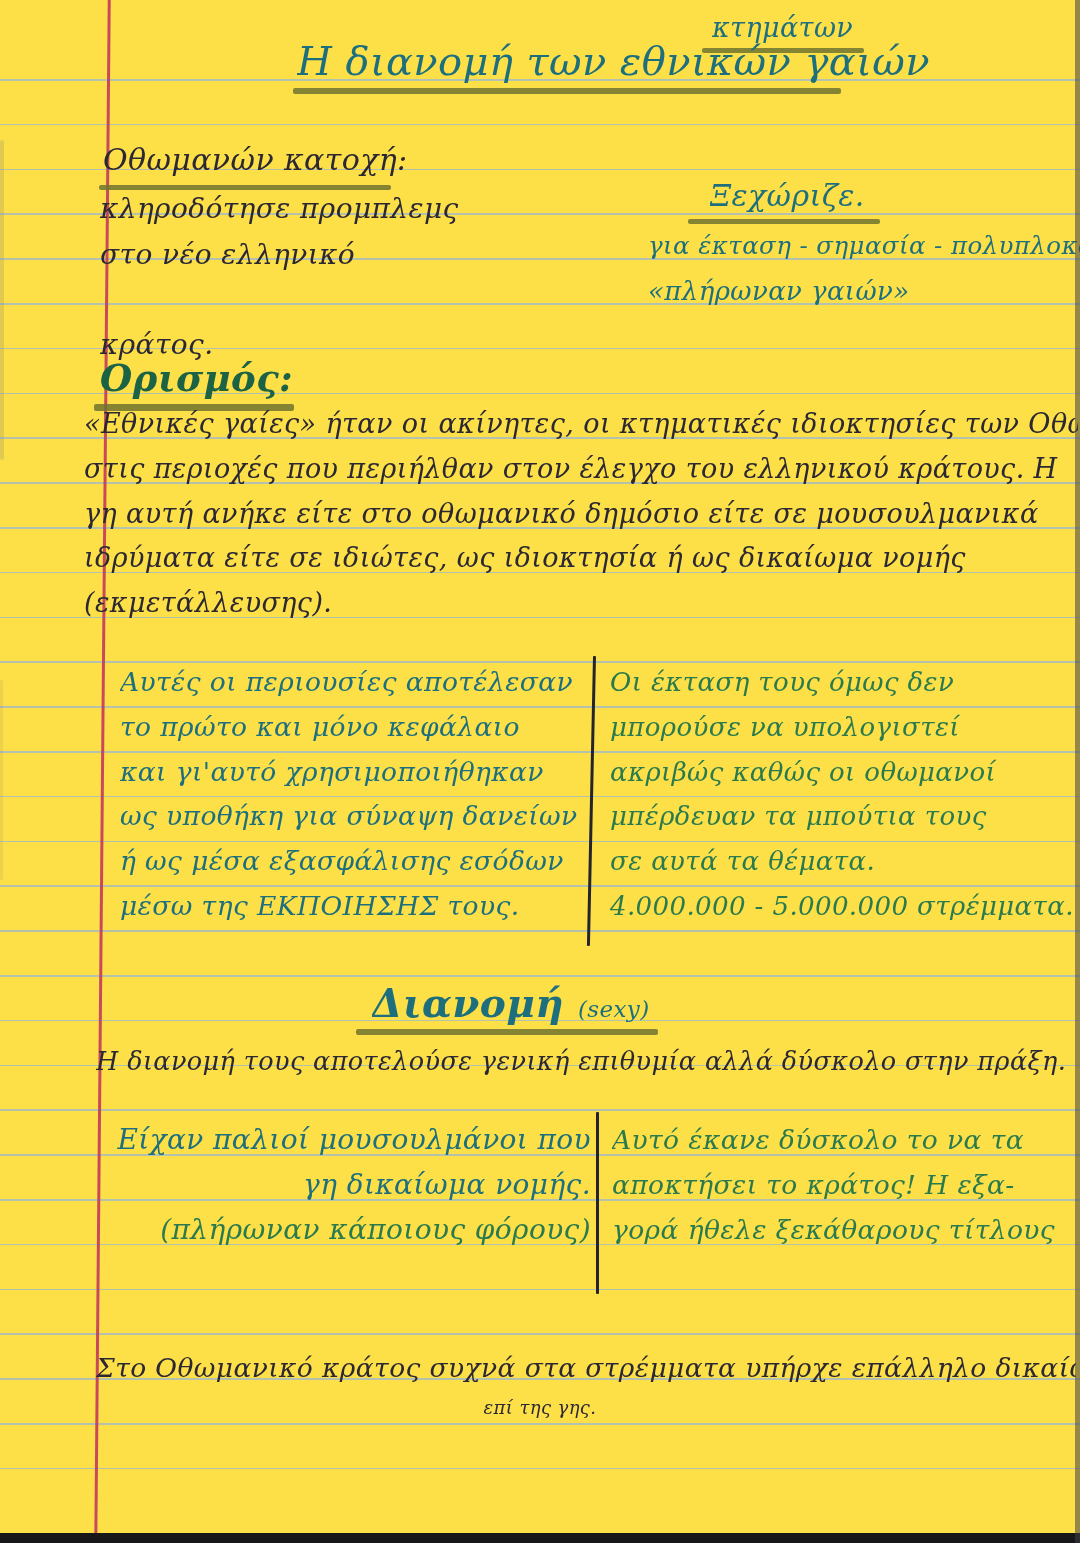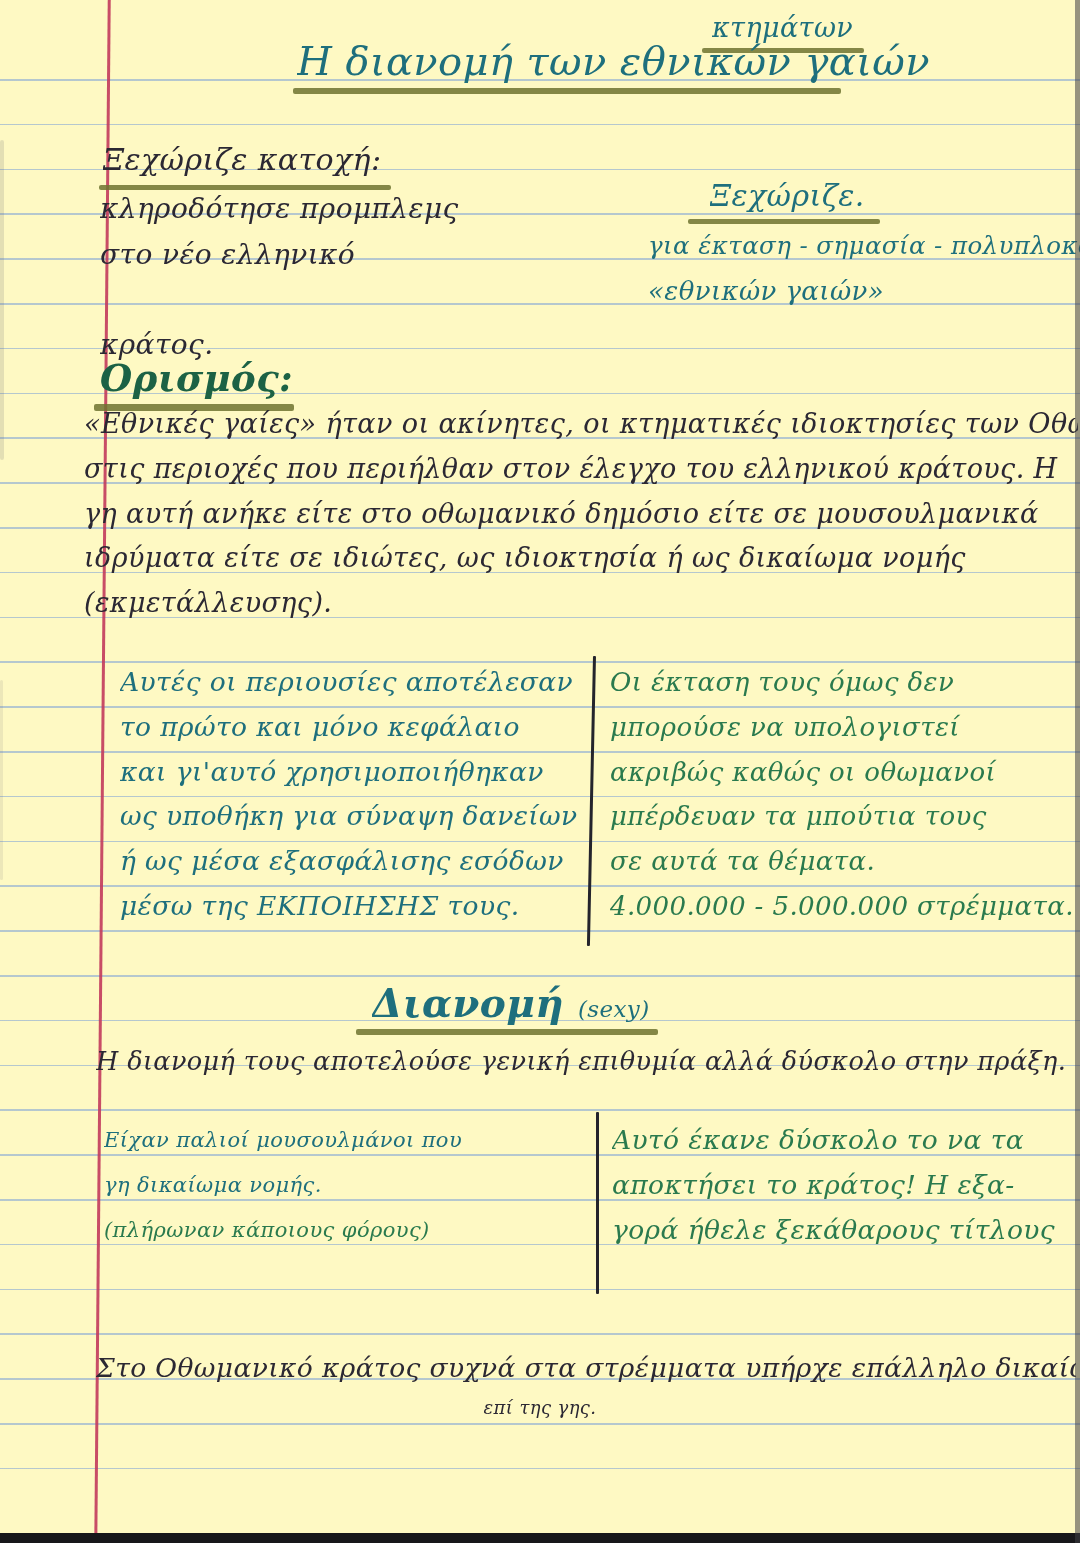--- a/index.html
+++ b/index.html
@@ -1,19 +1,19 @@
 <!DOCTYPE html>
 <html style="--ink-black: #2b2833; --ink-teal: #1e6f7d; --ink-dark-green: #1c6245; --ink-green: #2a7a4e; --accent-underline: #6f7330; --rule-blue: #9db7d2; --margin-red: #c23a5c;"><head>
 <meta charset="utf-8">
 <style>
   html,body{margin:0;padding:0;background:#e8e6e0;}
   .page{
     position:relative;
     width:1080px;height:1543px;
-    background:#fef9c3;
+    background:#fde047;
     overflow:hidden;
     font-family:"DejaVu Serif", serif;
   }
   .rules{
     position:absolute;left:0;right:0;top:79px;height:1392px;
     background-image:repeating-linear-gradient(
       to bottom,
       var(--rule-blue,#9db7d2) 0px,
       var(--rule-blue,#9db7d2) 1.6px,
       transparent 1.6px,
@@ -51,32 +51,32 @@
   <div class="rules"></div>
   <div class="margin-line"></div>
   <div class="edge-mark" style="left:0;top:140px;width:4px;height:320px;opacity:.18;"></div>
   <div class="edge-mark" style="left:0;top:680px;width:3px;height:200px;opacity:.12;"></div>
 
   <div class="hand teal" style="left:712px;top:12px;font-size:27px;">κτημάτων</div>
   <div class="accent" style="left:702px;top:48px;width:162px;height:4.5px;"></div>
   <div class="hand teal" style="left:297px;top:38px;font-size:40px;">Η διανομή των εθνικών γαιών</div>
   <div class="accent" style="left:293px;top:88px;width:548px;height:5.5px;"></div>
 
-  <div class="hand black" style="left:103px;top:142px;font-size:30px;">Ξεχώριζε κατοχή:</div>
+  <div class="hand black" style="left:103px;top:142px;font-size:30px;">Οθωμανών κατοχή:</div>
   <div class="accent" style="left:99px;top:185px;width:292px;height:4.5px;"></div>
   <div class="rowblock black" style="left:100px;top:186px;width:480px;font-size:28px;">
     <div class="row" style="height:46px;line-height:46px;">κληροδότησε προμπλεμς</div>
     <div class="row" style="height:46px;line-height:46px;">στο νέο ελληνικό</div>
     <div class="row" style="height:46px;line-height:46px;margin-top:44px;">κράτος.</div>
   </div>
 
   <div class="hand teal" style="left:710px;top:178px;font-size:30px;">Ξεχώριζε.</div>
   <div class="accent" style="left:688px;top:219px;width:192px;height:5px;"></div>
   <div class="hand teal" style="left:648px;top:231px;font-size:24.5px;width:432px;">για έκταση - σημασία - πολυπλοκότ..</div>
-  <div class="hand teal" style="left:648px;top:276px;font-size:26px;">«εθνικών γαιών»</div>
+  <div class="hand teal" style="left:648px;top:276px;font-size:26px;">«πλήρωναν γαιών»</div>
 
   <div class="hand dgreen" style="left:100px;top:356px;font-size:37px;font-weight:bold;">Ορισμός:</div>
   <div class="accent" style="left:94px;top:404px;width:200px;height:7px;"></div>
   <div class="rowblock black" style="left:84px;top:402px;width:994px;font-size:27px;">
     <div class="row">«Εθνικές γαίες» ήταν οι ακίνητες, οι κτηματικές ιδιοκτησίες των Οθωμανών</div>
     <div class="row">στις περιοχές που περιήλθαν στον έλεγχο του ελληνικού κράτους. Η</div>
     <div class="row">γη αυτή ανήκε είτε στο οθωμανικό δημόσιο είτε σε μουσουλμανικά</div>
     <div class="row">ιδρύματα είτε σε ιδιώτες, ως ιδιοκτησία ή ως δικαίωμα νομής</div>
     <div class="row">(εκμετάλλευσης).</div>
   </div>
@@ -97,21 +97,21 @@
     <div class="row">μπέρδευαν τα μπούτια τους</div>
     <div class="row">σε αυτά τα θέματα.</div>
     <div class="row">4.000.000 - 5.000.000 στρέμματα.</div>
   </div>
 
   <div class="hand teal" style="left:372px;top:980px;font-size:39px;font-weight:bold;"><span>Διανομή</span> <span style="font-size:23px;font-weight:normal;">(sexy)</span></div>
   <div class="accent" style="left:356px;top:1029px;width:302px;height:6px;"></div>
   <div class="hand black" style="left:96px;top:1046px;font-size:25.5px;width:978px;">Η διανομή τους αποτελούσε γενική επιθυμία αλλά δύσκολο στην πράξη.</div>
 
   <div class="divider" style="left:596px;top:1112px;height:182px;"></div>
-  <div class="rowblock" style="left:104px;top:1118px;width:487px;font-size:21px;">
+  <div class="rowblock" style="left:104px;top:1118px;width:487px;font-size:28px;text-align:right;">
     <div class="row teal">Είχαν παλιοί μουσουλμάνοι που</div>
     <div class="row teal">γη δικαίωμα νομής.</div>
     <div class="row green">(πλήρωναν κάποιους φόρους)</div>
   </div>
   <div class="rowblock green" style="left:612px;top:1118px;width:462px;font-size:26.5px;">
     <div class="row">Αυτό έκανε δύσκολο το να τα</div>
     <div class="row">αποκτήσει το κράτος! Η εξα-</div>
     <div class="row">γορά ήθελε ξεκάθαρους τίτλους</div>
   </div>
 

